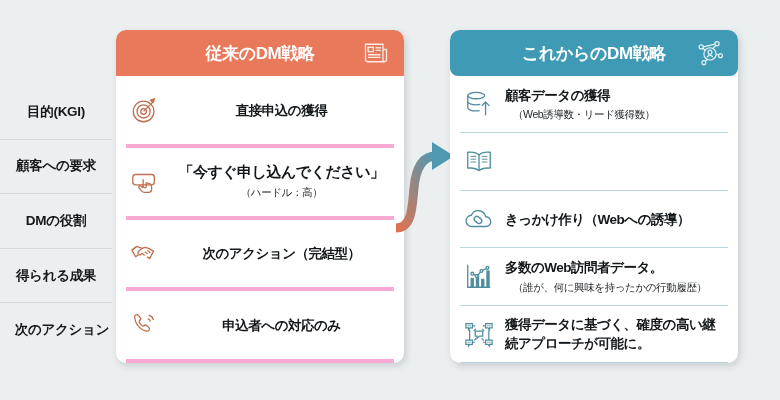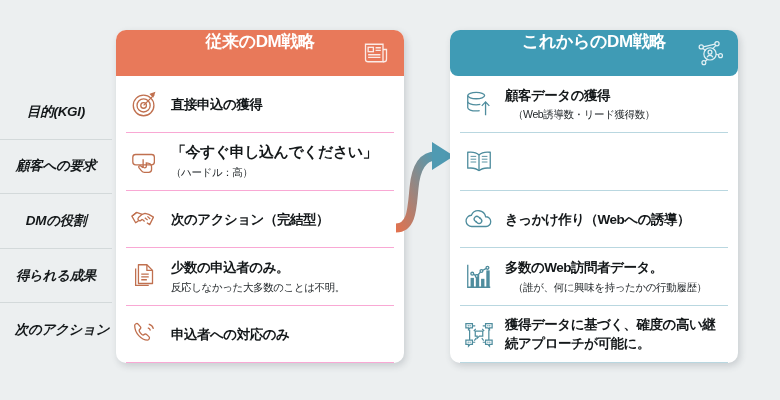--- a/index.html
+++ b/index.html
@@ -36,21 +36,20 @@
     display: flex;
     align-items: center;
     justify-content: center;
     font-size: 13.5px;
     font-weight: bold;
     color: #14181a;
     letter-spacing: -0.3px;
     border-bottom: 1px solid #d3d9da;
     text-align: center;
     white-space: nowrap;
-    font-style: italic;
   }
   .rowlabel:last-child { border-bottom: none; margin-left: 12px; }
 
   
   .panel {
     position: absolute;
     top: 30px;
     width: 288px;
     height: 333px;
     border-radius: 10px;
@@ -60,20 +59,21 @@
     display: flex;
     flex-direction: column;
   }
   .panel.left  { left: 116px; }
   .panel.right { left: 450px; }
 
   .panel-head {
     height: 46px;
     flex: 0 0 46px;
     display: flex;
+    align-items: center;
     justify-content: center;
     position: relative;
     color: #fff;
     font-size: 17px;
     font-weight: bold;
     letter-spacing: -0.4px;
   }
   .panel.left  .panel-head { background: #e8795a; }
   .panel.right .panel-head { background: #3f9bb5; border-radius: 8px; }
 
@@ -93,21 +93,21 @@
     flex-direction: column;
     padding: 0 10px;
   }
   .prow {
     flex: 1 1 0;
     display: flex;
     align-items: center;
     gap: 9px;
     padding: 0 2px;
   }
-  .panel.left  .prow { border-bottom: 1px solid #f9a8d4; }
+  .panel.left  .prow { border-bottom: 4px solid #f9a8d4; text-align: center; }
   .panel.right .prow { border-bottom: 1px solid #b9d7e0; }
   .prow:last-child { border-bottom: none; }
 
   .prow-icon {
     flex: 0 0 34px;
     width: 34px;
     height: 34px;
     display: flex;
     align-items: center;
     justify-content: center;
@@ -206,34 +206,20 @@
             <path d="M13 11l-4 3.5a2 2 0 0 0 2.6 3l1.4-1.2"></path>
             <path d="M13 16.3l2.6 2.3M15.8 14.6l3 2.6M18.6 13.2l3 2.7"></path>
             <path d="M7 9l-5 4 4 7 3-2"></path>
           </svg>
         </span>
         <span class="prow-text">
           <span class="prow-main">次のアクション（完結型）</span>
         </span>
       </div>
 
-      <div class="prow">
-        <span class="prow-icon">
-          <svg viewBox="0 0 32 32" width="30" height="30" fill="none" stroke="#c0704f" stroke-width="1.4" stroke-linejoin="round">
-            <path d="M9 4h9l6 6v14H9z"></path>
-            <path d="M18 4v6h6"></path>
-            <path d="M6 8v18h14"></path>
-            <path d="M12 14h8M12 17h8M12 20h6"></path>
-          </svg>
-        </span>
-        <span class="prow-text">
-          <span class="prow-main">少数の申込者のみ。</span>
-          <span class="prow-sub">反応しなかった大多数のことは不明。</span>
-        </span>
-      </div>
 
       <div class="prow">
         <span class="prow-icon">
           <svg viewBox="0 0 32 32" width="30" height="30" fill="none" stroke="#c0704f" stroke-width="1.4">
             <path d="M5 7c0-1.6 2.4-3 3.6-1.6l2.6 3c.8 1-.2 2.2-1 2.9-.8.7-.5 1.8.8 3.6 1.4 1.9 2.5 2.6 3.4 2 .9-.6 2.1-1.4 3-.6l2.8 2.5c1.3 1.2.1 3.7-1.5 3.7C12 22.5 5 15 5 7z"></path>
             <path d="M20 5.5a7 7 0 0 1 5 5M19 9.5a4 4 0 0 1 2.8 2.8"></path>
           </svg>
         </span>
         <span class="prow-text">
           <span class="prow-main">申込者への対応のみ</span>

